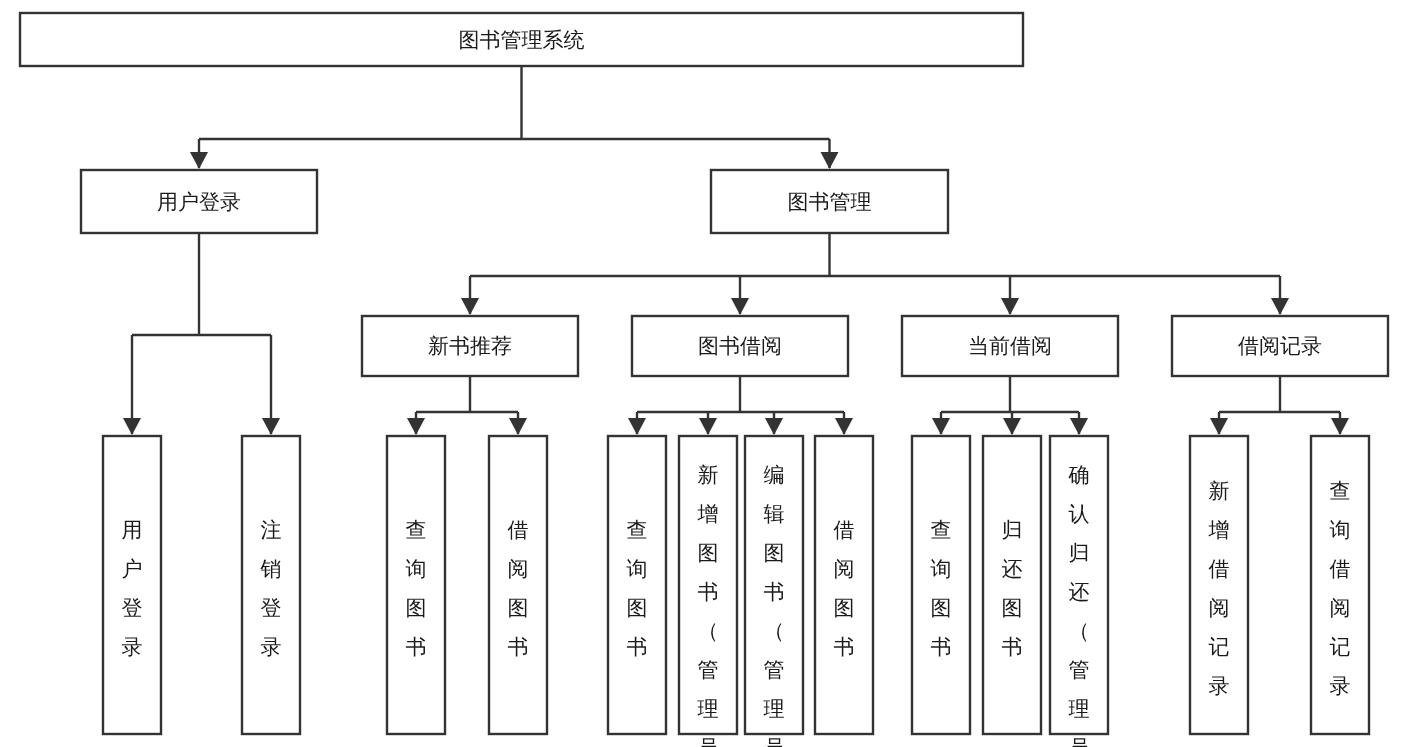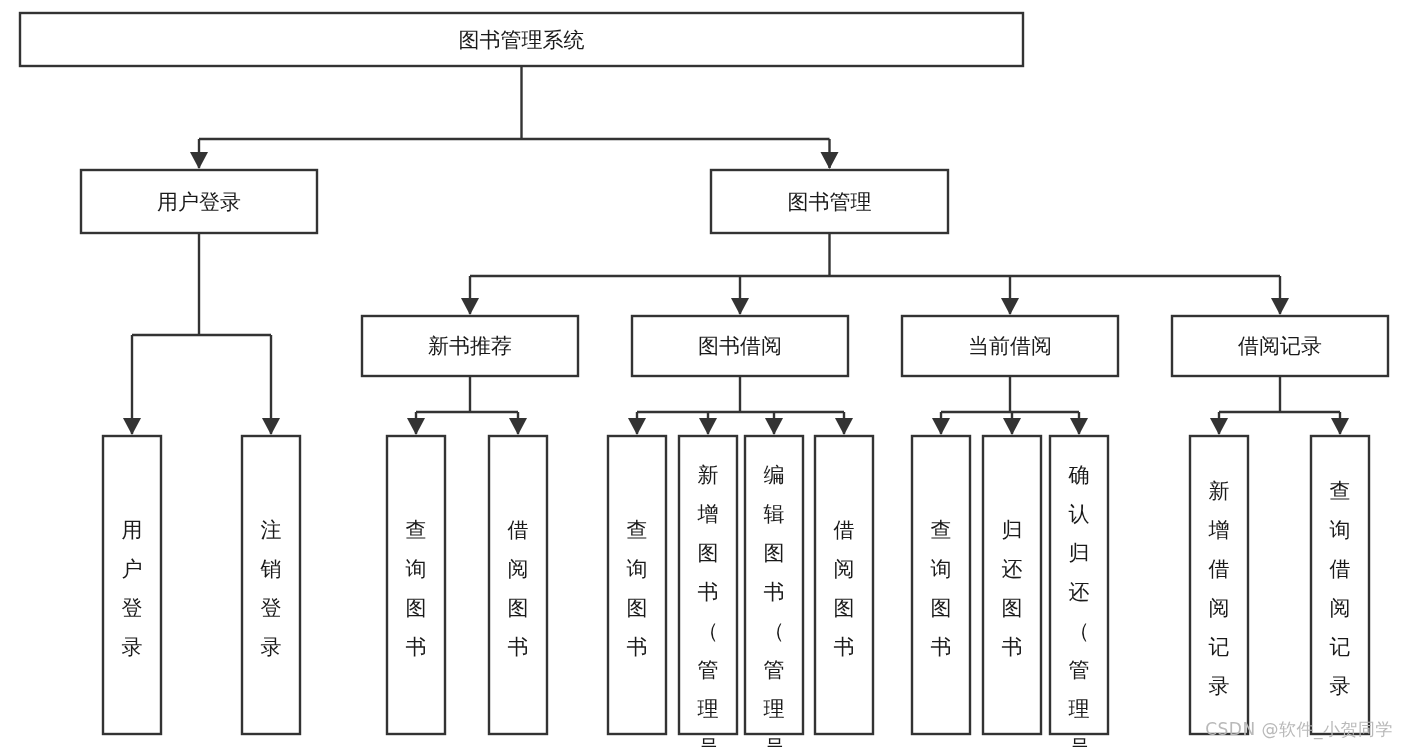--- a/index.html
+++ b/index.html
@@ -204,15 +204,14 @@
           <rect x="1190" y="436" width="58" height="298" class="node-box"></rect>
           <text x="1219" class="node-label-v" y="498.42"><tspan x="1219" dy="0">新</tspan><tspan x="1219" dy="39">增</tspan><tspan x="1219" dy="39">借</tspan><tspan x="1219" dy="39">阅</tspan><tspan x="1219" dy="39">记</tspan><tspan x="1219" dy="39">录</tspan></text>
         </g>
         <g>
           <rect x="1311" y="436" width="58" height="298" class="node-box"></rect>
           <text x="1340" class="node-label-v" y="498.42"><tspan x="1340" dy="0">查</tspan><tspan x="1340" dy="39">询</tspan><tspan x="1340" dy="39">借</tspan><tspan x="1340" dy="39">阅</tspan><tspan x="1340" dy="39">记</tspan><tspan x="1340" dy="39">录</tspan></text>
         </g>
       </g>
   </svg>
 
-  <div class="watermark">CSDN @软件_小贺同学</div>
 
 </div>
 
 </body></html>

